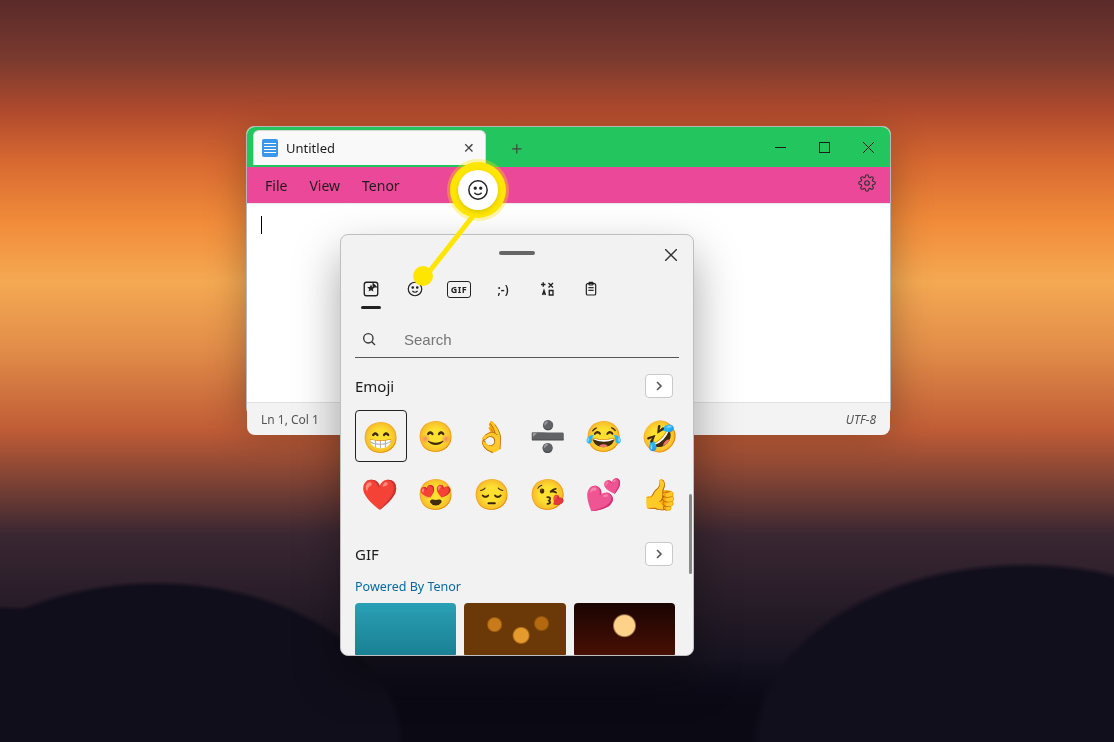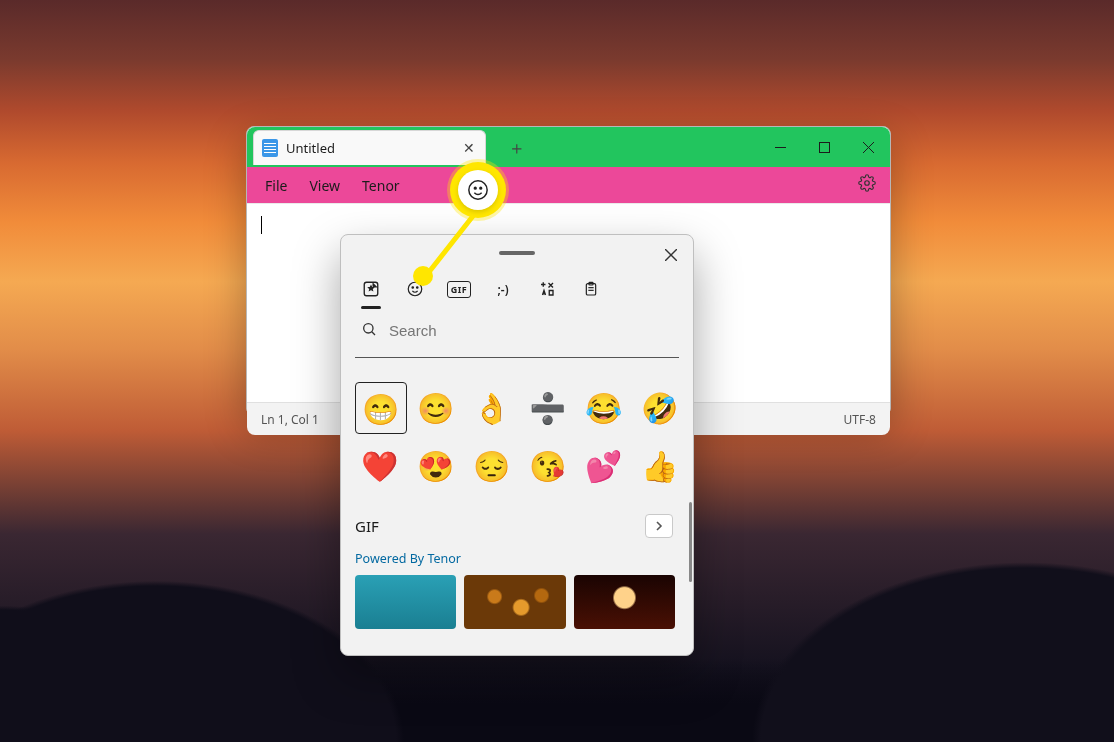--- a/index.html
+++ b/index.html
@@ -48,21 +48,21 @@
   .menubar { display:flex; align-items:center; height:36px; padding:0 10px; gap:6px;
     background:#ec4899; border-bottom:1px solid #eaeaea; }
   .menu { font-size:14px; color:#1c1c1c; padding:4px 8px; cursor:pointer; border-radius:4px; }
   .gear { margin-left:auto; padding:4px; cursor:pointer; color:#333; }
   .editor { height:178px; background:#fff; padding:10px 14px; font-size:14px; color:#000;
     position:relative; }
   .cursor { position:absolute; left:14px; top:12px; width:1px; height:18px; background:#000; }
   .status { display:flex; align-items:center; height:32px; background:#f3f3f3;
     font-size:12px; color:#555; border-top:1px solid #e0e0e0;
     border-radius:0 0 8px 8px; padding:0 14px; }
-  .status .encoding { margin-left:auto; }
+  .status .encoding { margin-left:auto;font-style:italic; }
   .status .lf { margin-left:auto; width:44px; }
   
   .highlight-ring { position:absolute; left:450px; top:162px; width:56px; height:56px;
     border-radius:50%; background:#ffe600; display:flex; align-items:center; justify-content:center;
     z-index:30; box-shadow:0 0 0 3px rgba(255,230,0,.35); }
   .highlight-ring .inner { width:40px; height:40px; background:#fff; border-radius:50%;
     display:flex; align-items:center; justify-content:center; box-shadow:0 2px 5px rgba(0,0,0,.15); }
   .connector { position:absolute; left:423px; top:212px; width:58px; height:68px; z-index:29; }
   .connector svg { width:100%; height:100%; }
   .conn-dot { position:absolute; left:413px; top:266px; width:20px; height:20px;
@@ -77,22 +77,22 @@
   .drag-handle { width:36px; height:4px; background:#666; border-radius:2px; }
   .panel-close { position:absolute; right:10px; top:8px; width:24px; height:24px;
     display:flex; align-items:center; justify-content:center; color:#333; cursor:pointer; }
   .category-row { display:flex; gap:20px; padding:4px 18px 10px; }
   .cat { width:24px; height:28px; display:flex; align-items:center; justify-content:center;
     cursor:pointer; color:#222; position:relative; }
   .cat.active::after { content:""; position:absolute; bottom:-6px; left:2px; right:2px;
     height:3px; background:#222; border-radius:2px; }
   .gif-badge { font-size:9px; font-weight:700; border:1.5px solid #222; border-radius:3px;
     padding:1px 3px; letter-spacing:.5px; }
-  .searchbar { margin:8px 14px 8px; height:36px; border-bottom:1.5px solid #555;
-    display:flex; align-items:flex-start; gap:10px; padding:0 6px; }
+  .searchbar { margin:8px 14px 0; height:36px; border-bottom:1.5px solid #555;
+    display:flex; align-items:center; gap:25px; padding:0 6px; }
   .searchbar svg { width:16px; height:16px; color:#333; }
   .searchbar input { border:none; background:transparent; outline:none; font-size:15px;
     color:#333; flex:1; }
   .scroll-area { flex:1; overflow:hidden; padding:0 4px 0 14px; margin-top:16px;
     position:relative; }
   .section-head { display:flex; align-items:center; justify-content:space-between;
     margin-bottom:12px; padding-right:16px; }
   .section-title { font-size:15px; color:#1a1a1a; }
   .chev-box { width:26px; height:22px; border:1px solid #c9c9c9; background:#fff;
     border-radius:4px; display:flex; align-items:center; justify-content:center;
@@ -234,20 +234,28 @@
 
   <div class="searchbar">
     <svg viewBox="0 0 24 24" fill="none" stroke="currentColor" stroke-width="2">
         <circle cx="11" cy="11" r="7"></circle>
         <line x1="21" y1="21" x2="16.2" y2="16.2"></line>
       </svg>
     <input type="text" placeholder="Search" style="">
   </div>
 
   <div class="scroll-area">
+    <div class="section-head">
+      <span class="section-title">Emoji</span>
+      <div class="chev-box">
+        <svg width="8" height="10" viewBox="0 0 8 10">
+            <path d="M2 1l4 4-4 4" fill="none" stroke="#555" stroke-width="1.6"></path>
+          </svg>
+      </div>
+    </div>
     <div class="emoji-grid" id="grid">
         <div class="emoji-cell selected">😁</div>
         <div class="emoji-cell">😊</div>
         <div class="emoji-cell">👌</div>
         <div class="emoji-cell">➗</div>
         <div class="emoji-cell">😂</div>
         <div class="emoji-cell">🤣</div>
         <div class="emoji-cell">❤️</div>
         <div class="emoji-cell">😍</div>
         <div class="emoji-cell">😔</div>

